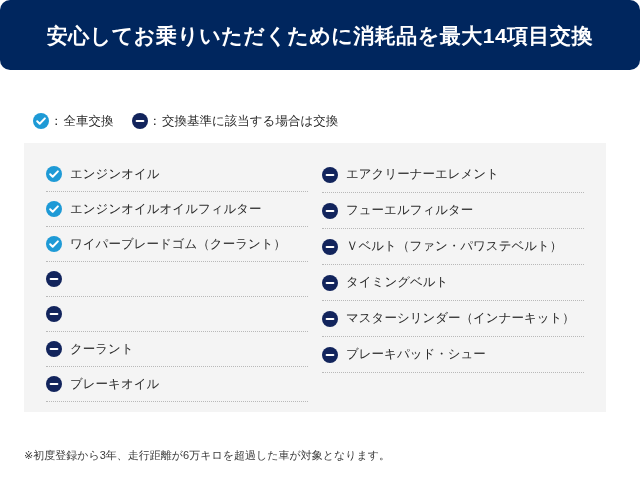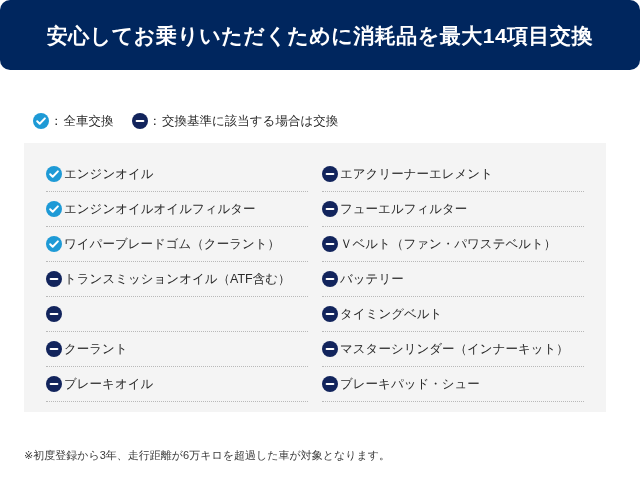--- a/index.html
+++ b/index.html
@@ -104,21 +104,21 @@
     display: flex;
     align-items: center;
     height: 36px;
     border-bottom: 1px dotted #b9b9b9;
     box-sizing: border-box;
   }
   .row-label {
     font-size: 12.5px;
     color: #2b2b2b;
     line-height: 1;
-    margin-left: 2px;
+    margin-left: 8px;
     white-space: nowrap;
   }
 
   
   .footnote {
     position: absolute;
     left: 24px;
     top: 450px;
     font-size: 11px;
     color: #3a3a3a;
@@ -182,21 +182,20 @@
             </svg>
           </span>
         <span class="row-label">ワイパーブレードゴム（クーラント）</span>
       </div>
       <div class="row">
         <span class="icon icon-minus">
             <svg width="16" height="16" viewBox="0 0 16 16">
               <rect x="3.6" y="7" width="8.8" height="2.1" rx="1.05" fill="#ffffff"></rect>
             </svg>
           </span>
-        <span class="row-label">トランスミッションオイル（ATF含む）</span>
       </div>
       <div class="row">
         <span class="icon icon-minus">
             <svg width="16" height="16" viewBox="0 0 16 16">
               <rect x="3.6" y="7" width="8.8" height="2.1" rx="1.05" fill="#ffffff"></rect>
             </svg>
           </span>
       </div>
       <div class="row">
         <span class="icon icon-minus">
@@ -240,28 +239,20 @@
             </svg>
           </span>
         <span class="row-label">Ｖベルト（ファン・パワステベルト）</span>
       </div>
       <div class="row">
         <span class="icon icon-minus">
             <svg width="16" height="16" viewBox="0 0 16 16">
               <rect x="3.6" y="7" width="8.8" height="2.1" rx="1.05" fill="#ffffff"></rect>
             </svg>
           </span>
-        <span class="row-label">バッテリー</span>
-      </div>
-      <div class="row">
-        <span class="icon icon-minus">
-            <svg width="16" height="16" viewBox="0 0 16 16">
-              <rect x="3.6" y="7" width="8.8" height="2.1" rx="1.05" fill="#ffffff"></rect>
-            </svg>
-          </span>
         <span class="row-label">タイミングベルト</span>
       </div>
       <div class="row">
         <span class="icon icon-minus">
             <svg width="16" height="16" viewBox="0 0 16 16">
               <rect x="3.6" y="7" width="8.8" height="2.1" rx="1.05" fill="#ffffff"></rect>
             </svg>
           </span>
         <span class="row-label">マスターシリンダー（インナーキット）</span>
       </div>

